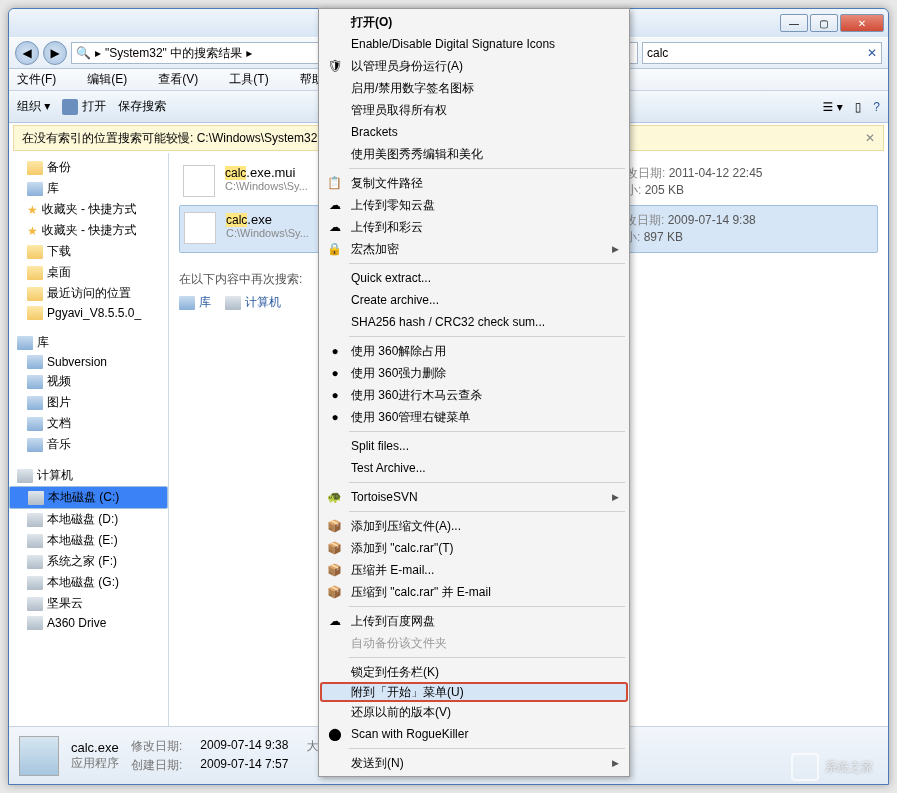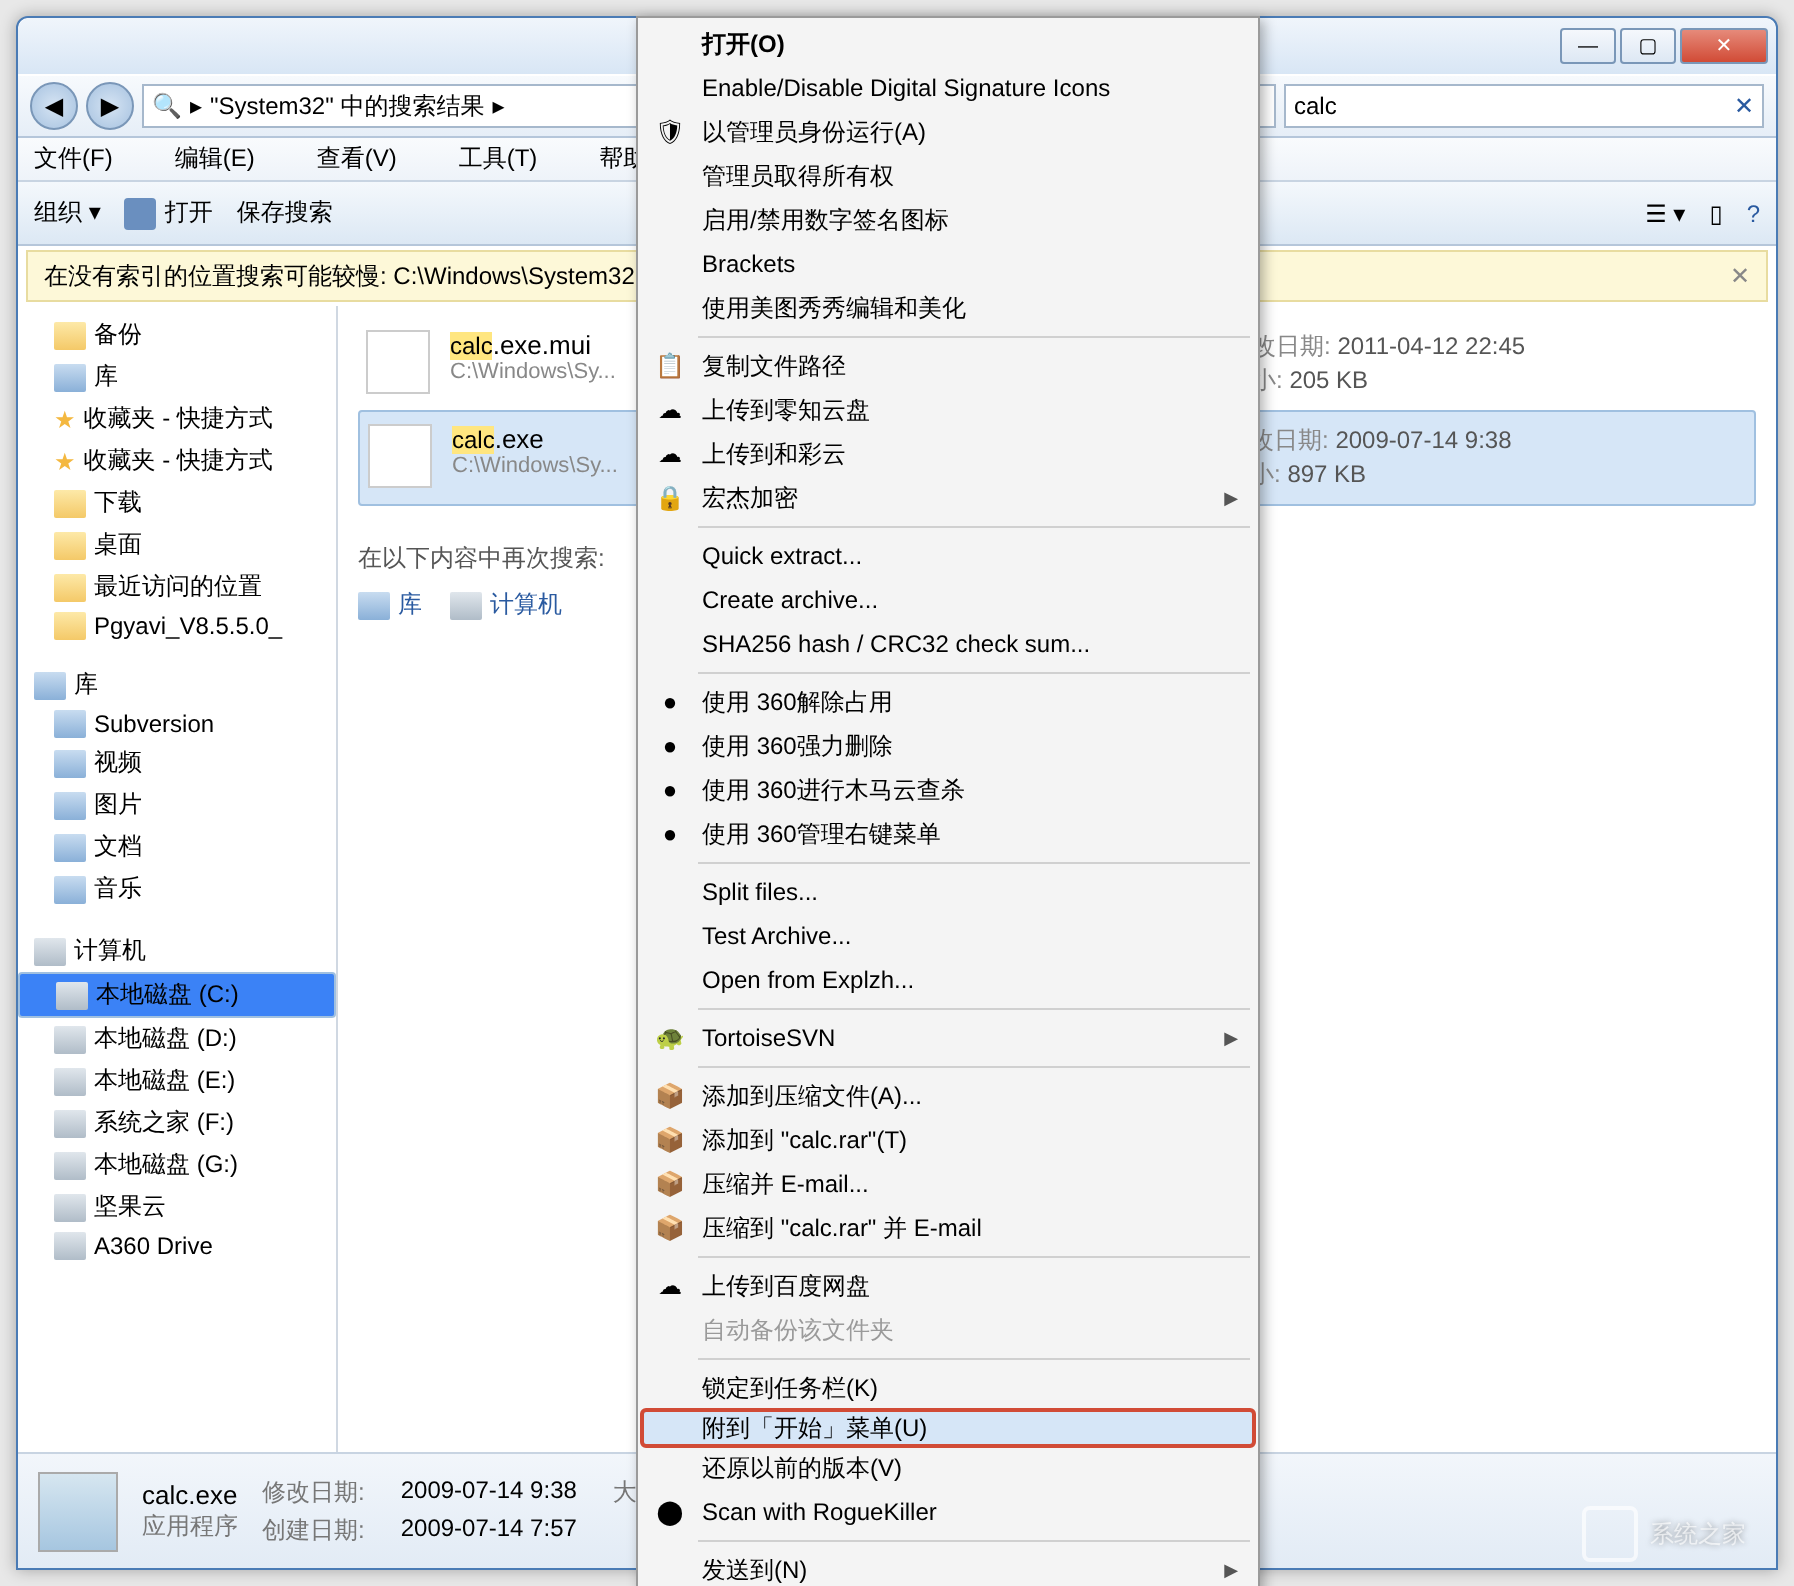--- a/index.html
+++ b/index.html
@@ -282,24 +282,24 @@
         <span>打开(O)</span>
       </div>
       <div class="cm-item">
         <span>Enable/Disable Digital Signature Icons</span>
       </div>
       <div class="cm-item">
         <span class="cm-icon">🛡</span>
         <span>以管理员身份运行(A)</span>
       </div>
       <div class="cm-item">
+        <span>启用/禁用数字签名图标</span>
+      </div>
+      <div class="cm-item">
         <span>管理员取得所有权</span>
-      </div>
-      <div class="cm-item">
-        <span>启用/禁用数字签名图标</span>
       </div>
       <div class="cm-item">
         <span>Brackets</span>
       </div>
       <div class="cm-item">
         <span>使用美图秀秀编辑和美化</span>
       </div>
       <div class="cm-sep"></div>
       <div class="cm-item">
         <span class="cm-icon">📋</span>
@@ -344,23 +344,20 @@
       <div class="cm-item">
         <span class="cm-icon">●</span>
         <span>使用 360管理右键菜单</span>
       </div>
       <div class="cm-sep"></div>
       <div class="cm-item">
         <span>Split files...</span>
       </div>
       <div class="cm-item">
         <span>Test Archive...</span>
-      </div>
-      <div class="cm-item">
-        <span>Open from Explzh...</span>
       </div>
       <div class="cm-sep"></div>
       <div class="cm-item">
         <span class="cm-icon">🐢</span>
         <span>TortoiseSVN</span>
         <span class="cm-arrow">▶</span>
       </div>
       <div class="cm-sep"></div>
       <div class="cm-item">
         <span class="cm-icon">📦</span>

